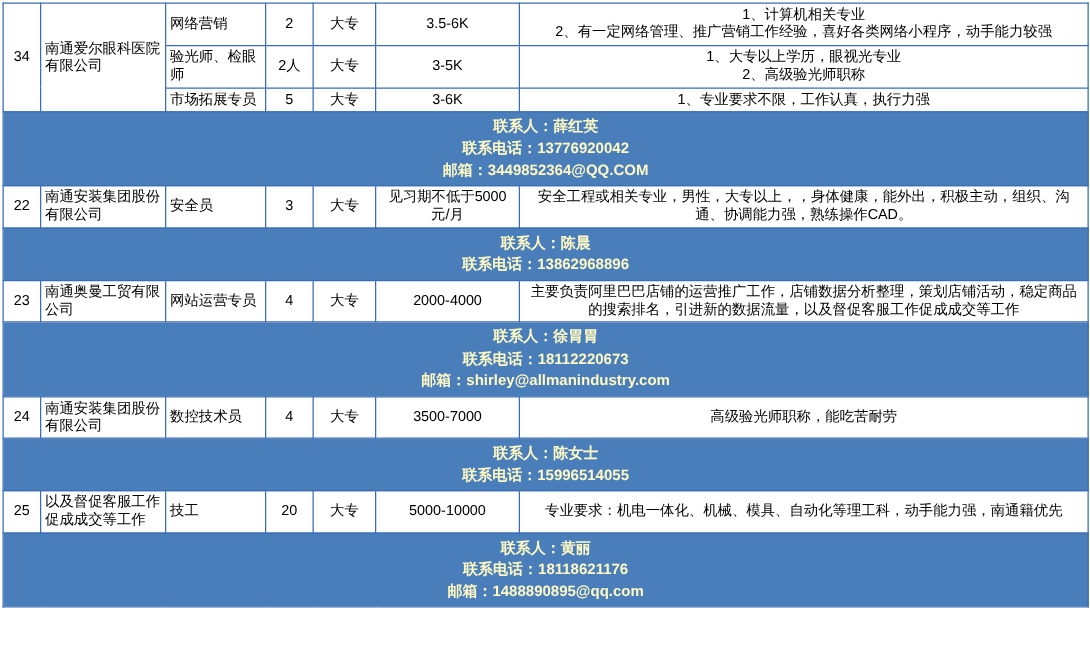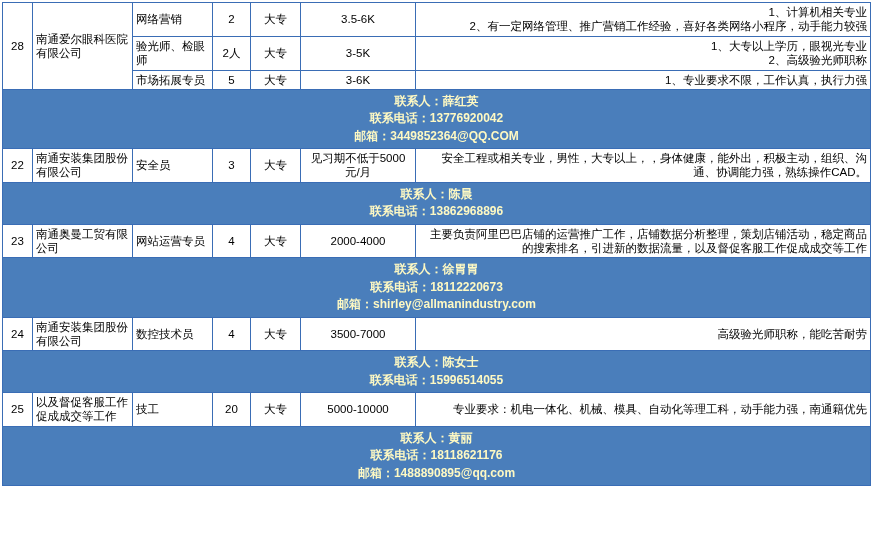--- a/index.html
+++ b/index.html
@@ -44,21 +44,21 @@
   col.c-sal    { width: 115px; }
   col.c-req    { width: 455px; }
 
   td.no, td.num, td.edu, td.sal {
     text-align: center;
   }
   td.comp, td.pos {
     text-align: left;
   }
   td.req {
-    text-align: right;
+    text-align: center;
     padding-left: 5px;
   }
   
   tr.contact td {
     background: #4a7ebb;
     color: #fef9c3;
     text-align: center;
     font-weight: bold;
     padding: 3px 0;
     font-size: 12px;
@@ -82,21 +82,21 @@
       <col class="c-no">
         <col class="c-comp">
         <col class="c-pos">
         <col class="c-num">
       <col class="c-edu">
         <col class="c-sal">
         <col class="c-req">
     </colgroup>
     <tbody id="tbody">
         <tr>
-          <td class="no" rowspan="3">28</td>
+          <td class="no" rowspan="3">34</td>
           <td class="comp" rowspan="3">南通爱尔眼科医院有限公司</td>
           <td class="pos">网络营销</td>
           <td class="num">2</td>
           <td class="edu">大专</td>
           <td class="sal">3.5-6K</td>
           <td class="req">
             <span class="reqline">1、计算机相关专业</span>
             <span class="reqline">2、有一定网络管理、推广营销工作经验，喜好各类网络小程序，动手能力较强</span>
           </td>
         </tr>

